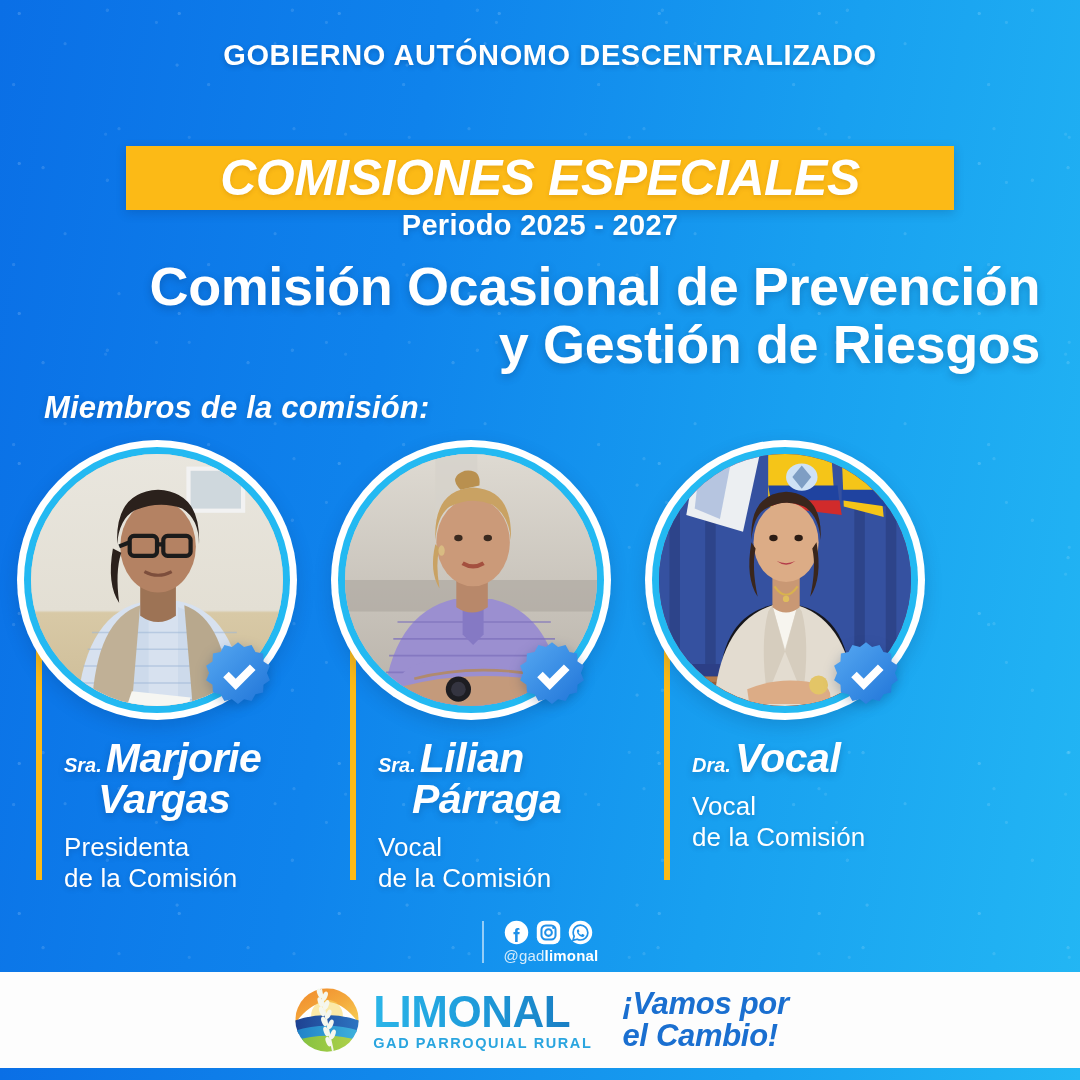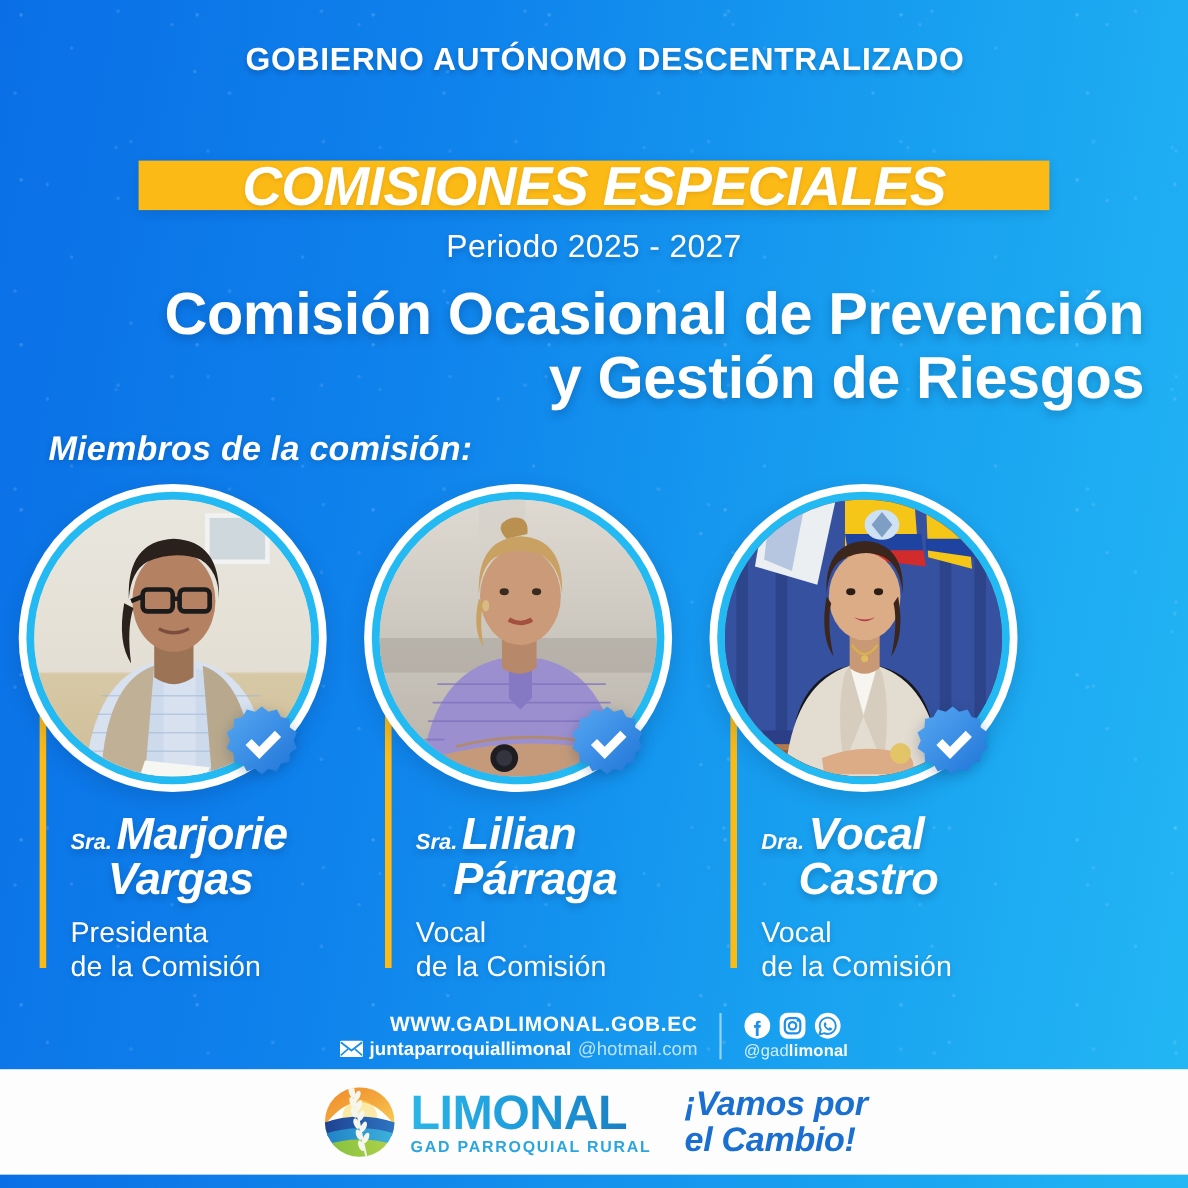--- a/index.html
+++ b/index.html
@@ -44,38 +44,38 @@
     font-size:29px; font-weight:bold; line-height:1.22;
     letter-spacing:.6px;
     text-shadow:0 2px 5px rgba(0,40,90,.28);
     z-index:4;
     margin-left:20px;
   }
   .gov-title .l2{ display:block; }
 
   
   .banner{
-    position:absolute; left:126px; top:146px; width:828px; height:45px;
+    position:absolute; left:126px; top:146px; width:828px; height:64px;
     background:#fcba16;
     display:flex; align-items:center; justify-content:center;
     box-shadow:0 3px 10px rgba(0,40,90,.20);
     z-index:4;
   }
   .banner-text{
     color:#fff; font-style:italic; font-size:50px; line-height:1;
     letter-spacing:-.5px; white-space:nowrap;
     text-shadow:0 2px 4px rgba(140,80,0,.18);
   }
   .banner-text .w1{ font-weight:600; }
   .banner-text .w2{ font-weight:bold; }
 
   .periodo{
     position:absolute; left:0; right:0; top:209px;
     text-align:center; color:#fff;
-    font-size:29px; font-weight:normal; letter-spacing:.3px;
+    font-size:29px; font-weight:bold; letter-spacing:.3px;
     text-shadow:0 2px 5px rgba(0,40,90,.25);
     z-index:4;
   }
 
   
   .main-title{
     position:absolute; left:40px; right:40px; top:258px;
     text-align:right; color:#fff;
     font-size:54px; font-weight:bold; line-height:1.07;
     letter-spacing:-.4px;
@@ -472,45 +472,30 @@
               <path fill="url(#bg3)" d="M50 3 l8.2 6.5 10.2-2.6 5.2 9.2 10.3 2.3 0.6 10.5 8.6 6 -4 9.8 4 9.8 -8.6 6 -0.6 10.5 -10.3 2.3 -5.2 9.2 -10.2-2.6 -8.2 6.5 -8.2-6.5 -10.2 2.6 -5.2-9.2 -10.3-2.3 -0.6-10.5 -8.6-6 4-9.8 -4-9.8 8.6-6 0.6-10.5 10.3-2.3 5.2-9.2 10.2 2.6 z"></path>
               <path fill="#ffffff" d="M30 50.5 l7.5-7.6 9.4 9.5 19.2-19.4 7.6 7.6 -26.8 27 z"></path>
             </svg>
           </div>
         </div>
       </div>
       <div class="name-block">
         <div class="name-line">
           <span class="hon">Dra.</span><span>Vocal</span>
         </div>
-        <div class="name-line l2">Castro</div>
         <div class="role">
           <span>Vocal</span><br>
           <span>de la Comisión</span>
         </div>
       </div>
     </div>
 
   </div>
 
   <div class="contact">
-    <div class="contact-left">
-      <div class="web">WWW.GADLIMONAL.GOB.EC</div>
-      <div class="mail-row">
-        <span class="mail-icon">
-          <svg viewBox="0 0 28 20">
-            <rect x="0" y="0" width="28" height="20" rx="2" fill="#ffffff"></rect>
-            <path d="M1 2 L14 12 L27 2" fill="none" stroke="#1f90e8" stroke-width="2.4"></path>
-            <path d="M1 18 L10 10 M27 18 L18 10" fill="none" stroke="#1f90e8" stroke-width="2"></path>
-          </svg>
-        </span>
-        <span class="mail-user">juntaparroquiallimonal</span>
-          <span class="mail-dom">@hotmail.com</span>
-      </div>
-    </div>
 
     <div class="vrule"></div>
 
     <div class="contact-right">
       <div class="socials">
         <span class="soc">
           <svg viewBox="0 0 32 32">
             <circle cx="16" cy="16" r="15" fill="#ffffff"></circle>
             <path d="M19.4 10.2h-2.1c-1.9 0-3.1 1.2-3.1 3.2v1.8h-2.1v3.1h2.1V28h3.3v-9.7h2.2l.4-3.1h-2.6v-1.5c0-.7.2-1.1 1.1-1.1h1.5z" fill="#1f90e8"></path>
           </svg>

